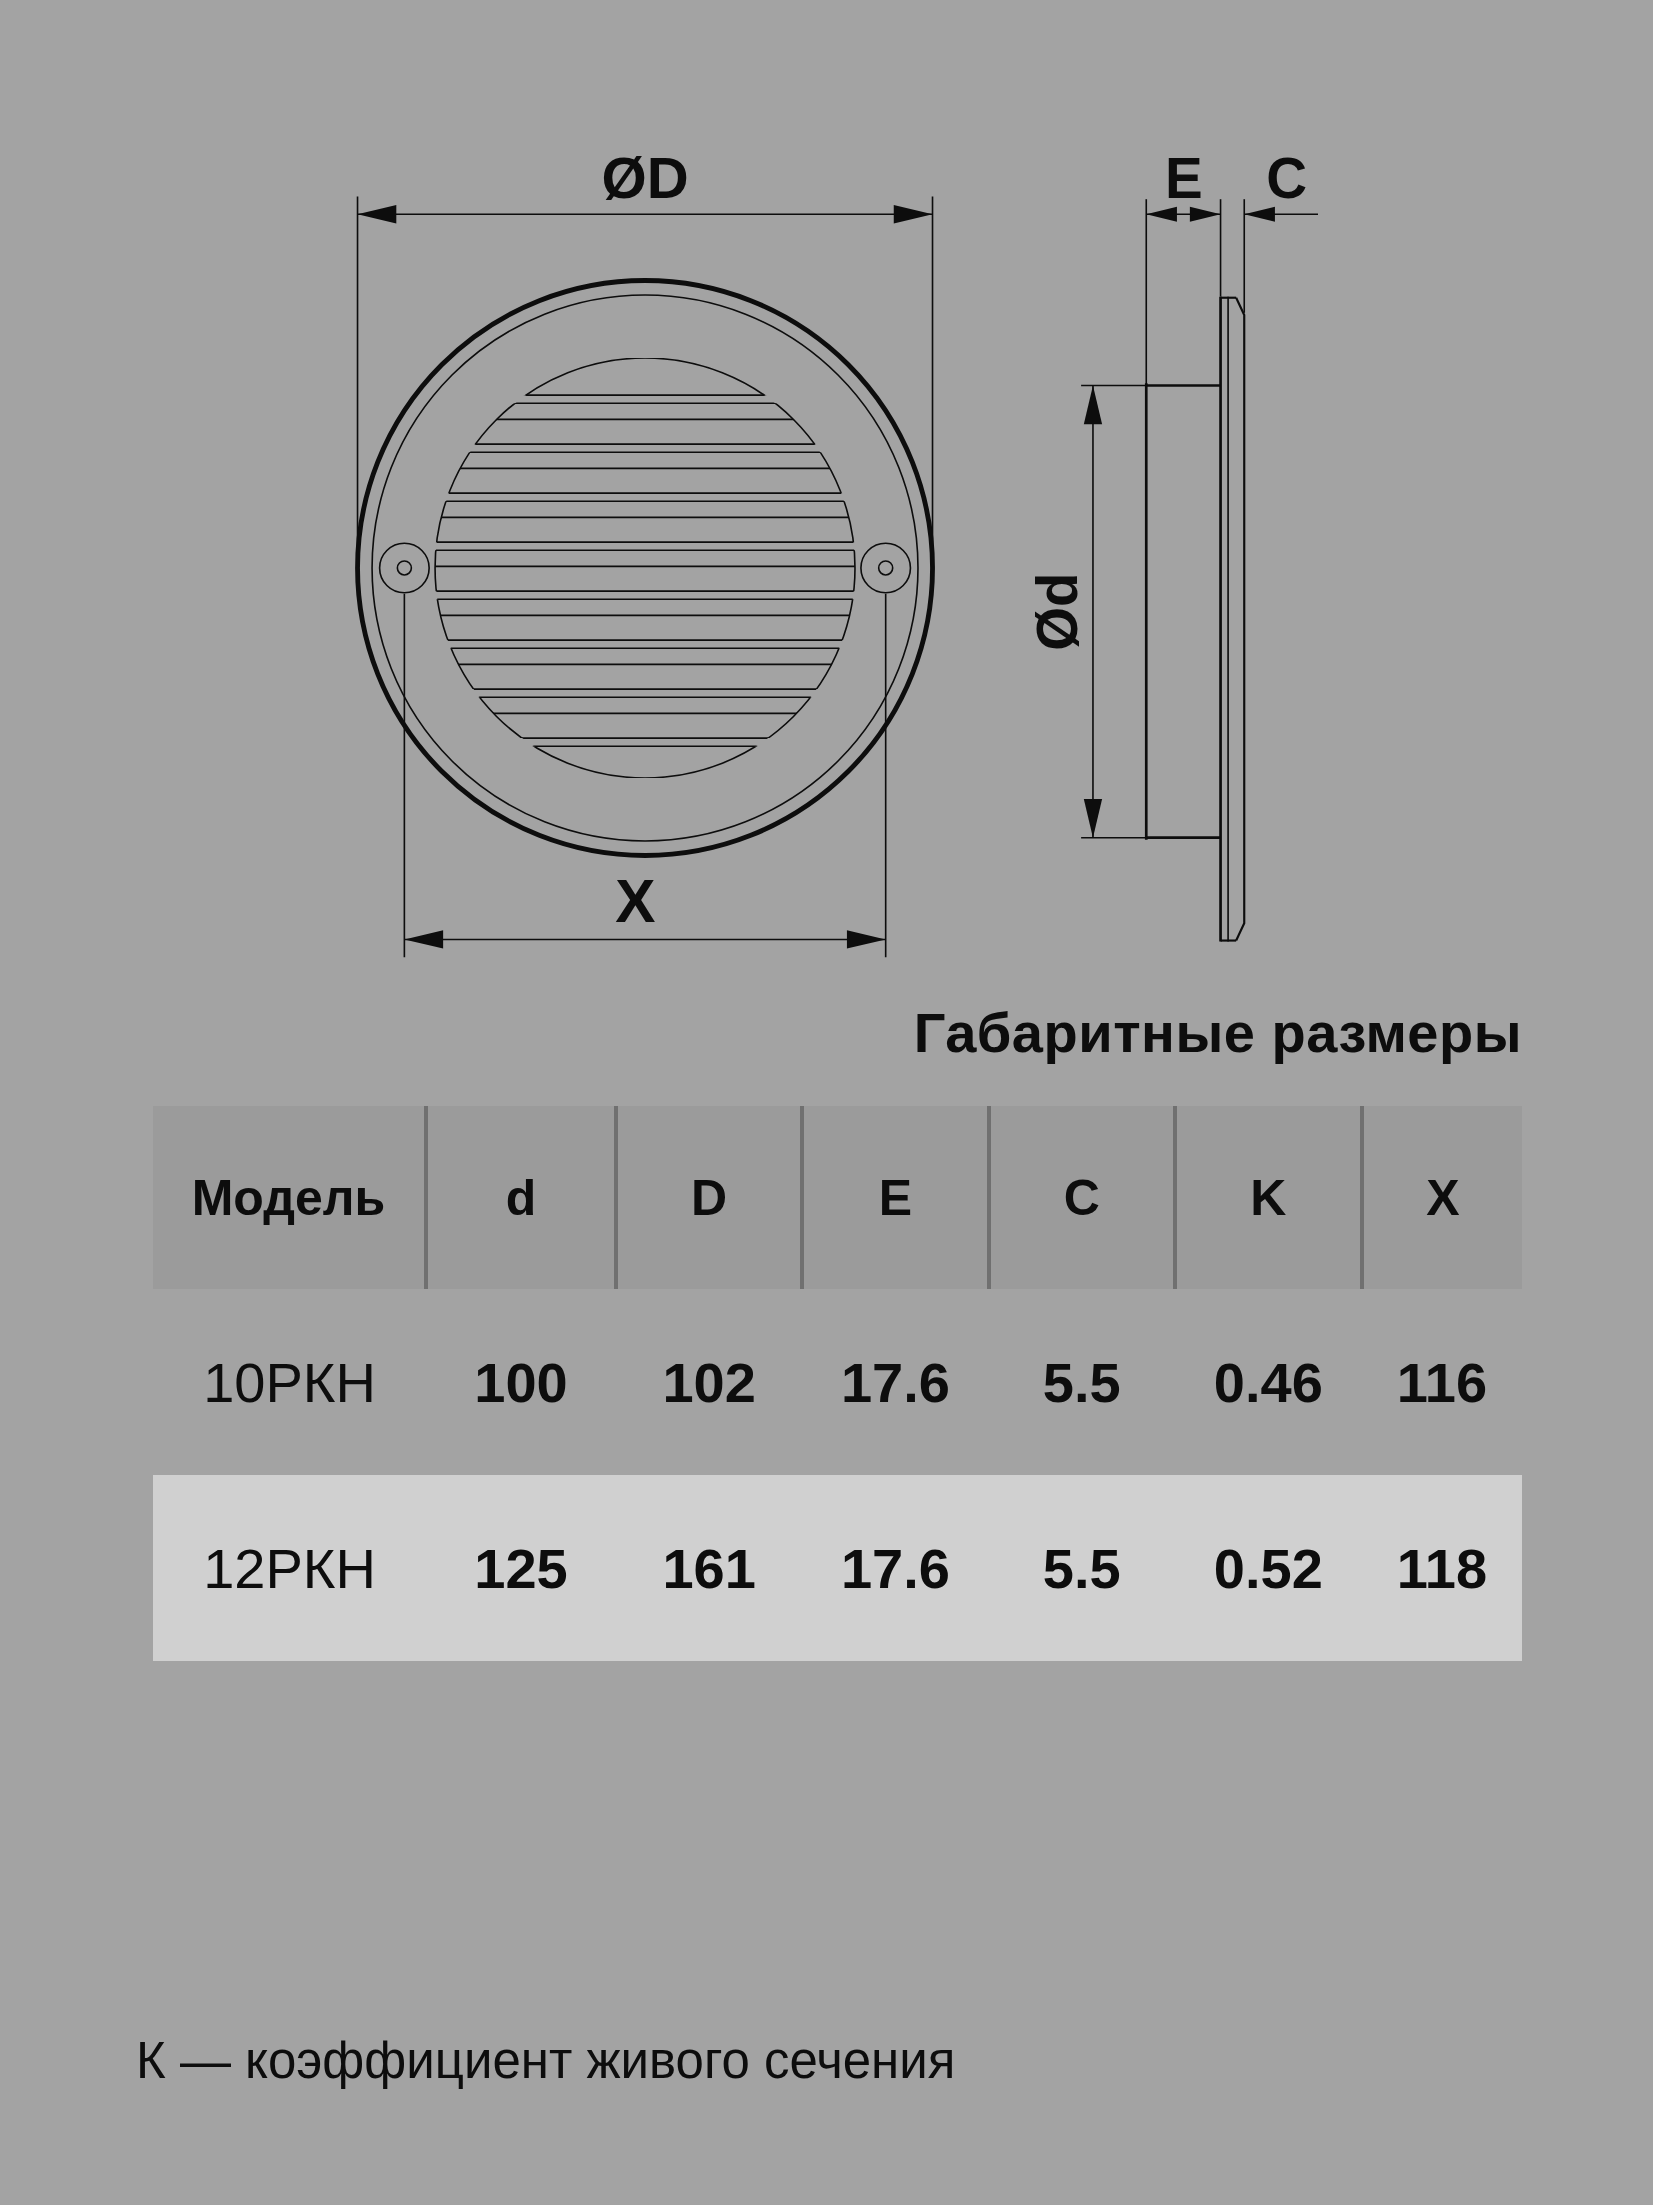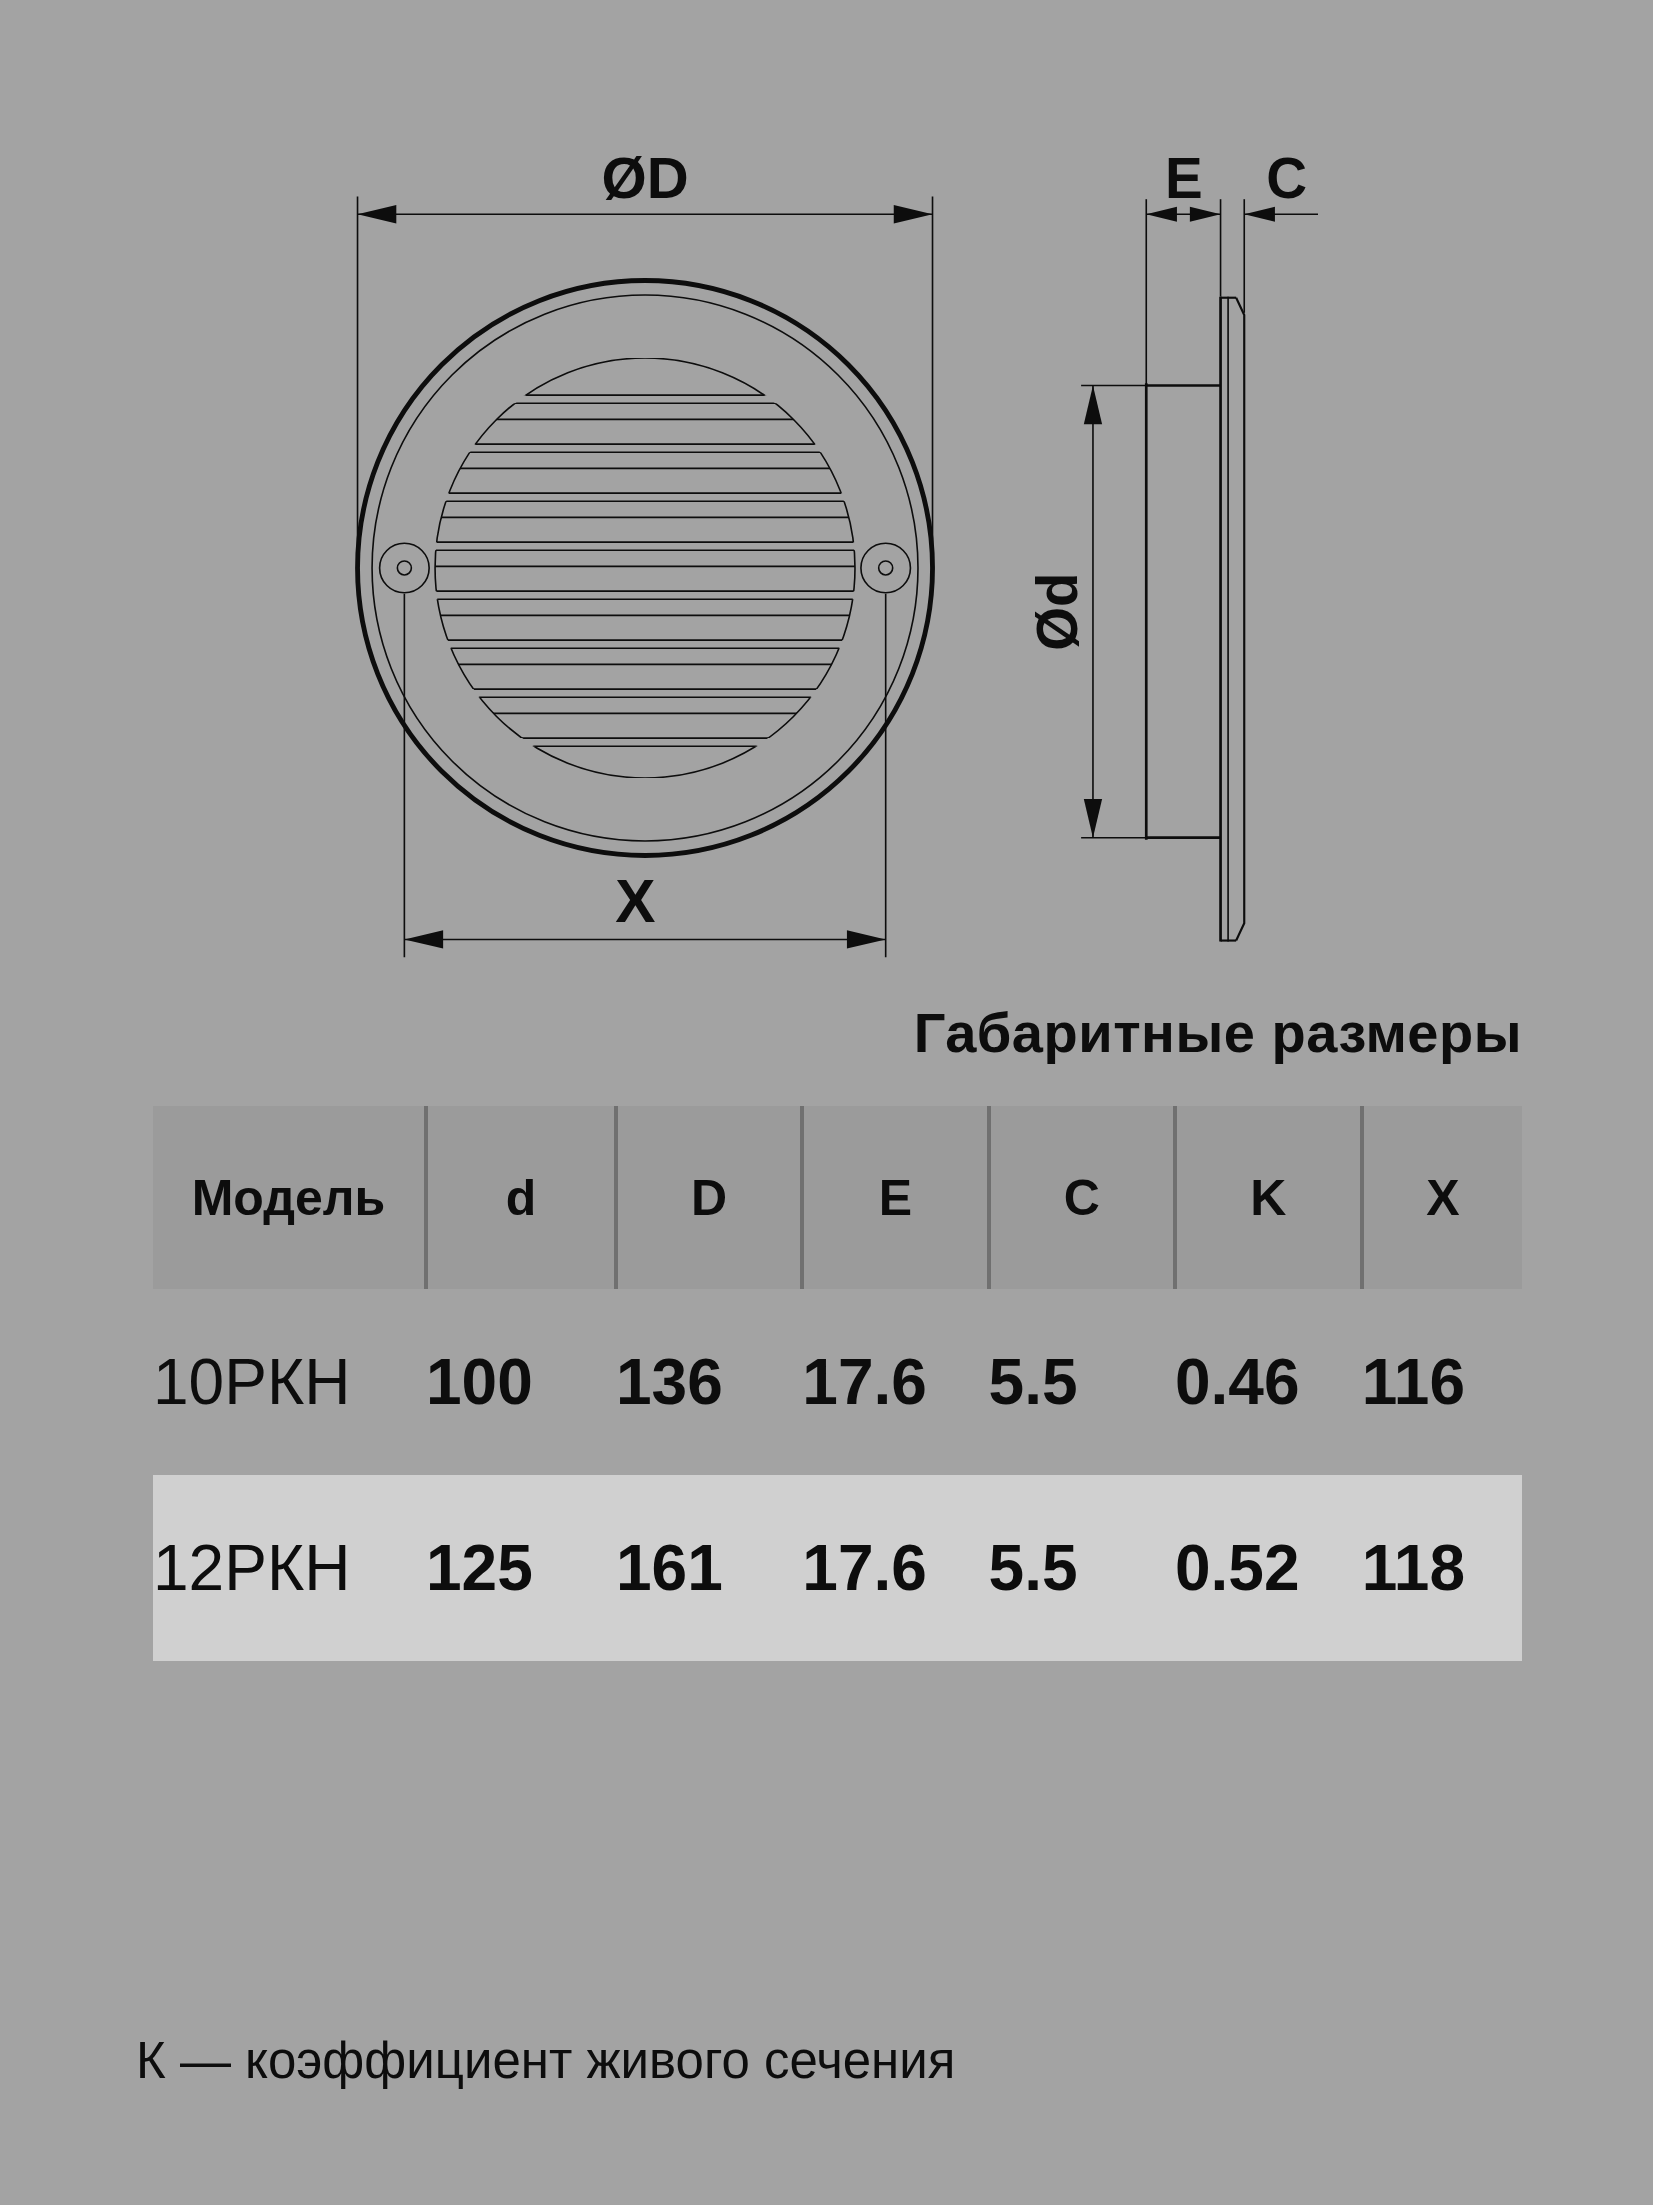--- a/index.html
+++ b/index.html
@@ -25,21 +25,21 @@
     border-collapse:collapse; table-layout:fixed;
   }
   table.dims thead tr { height:183px; }
   table.dims tbody tr { height:186px; }
   table.dims th {
     background:#9b9b9b; font-size:50px; font-weight:bold; text-align:center;
     vertical-align:middle; border-left:4.3px solid #707070; padding:0;
   }
   table.dims th:first-child { border-left:none; }
   table.dims td {
-    font-size:64px; font-weight:bold; vertical-align:middle; padding:0;
+    font-size:56px; font-weight:bold; text-align:center; vertical-align:middle; padding:0;
   }
   table.dims td.model { font-weight:normal; }
   table.dims tbody tr:nth-child(even) { background:#d0d0d0; }
   .footnote {
     position:absolute; left:136px; top:2031px; font-size:51px; font-weight:normal;
   }
 </style>
 </head>
 <body>
 
@@ -192,21 +192,21 @@
         <th>E</th>
         <th>C</th>
         <th>K</th>
         <th>X</th>
       </tr>
     </thead>
     <tbody>
       <tr>
         <td class="model">10РКН</td>
         <td>100</td>
-        <td>136</td>
+        <td>102</td>
         <td>17.6</td>
         <td>5.5</td>
         <td>0.46</td>
         <td>116</td>
       </tr>
       <tr>
         <td class="model">12РКН</td>
         <td>125</td>
         <td>161</td>
         <td>17.6</td>

